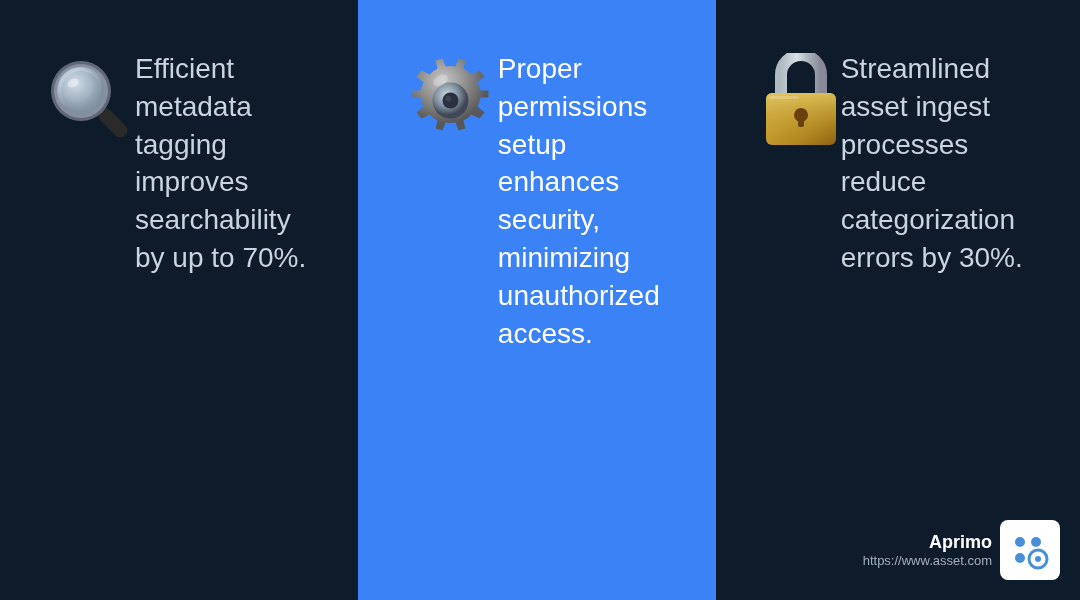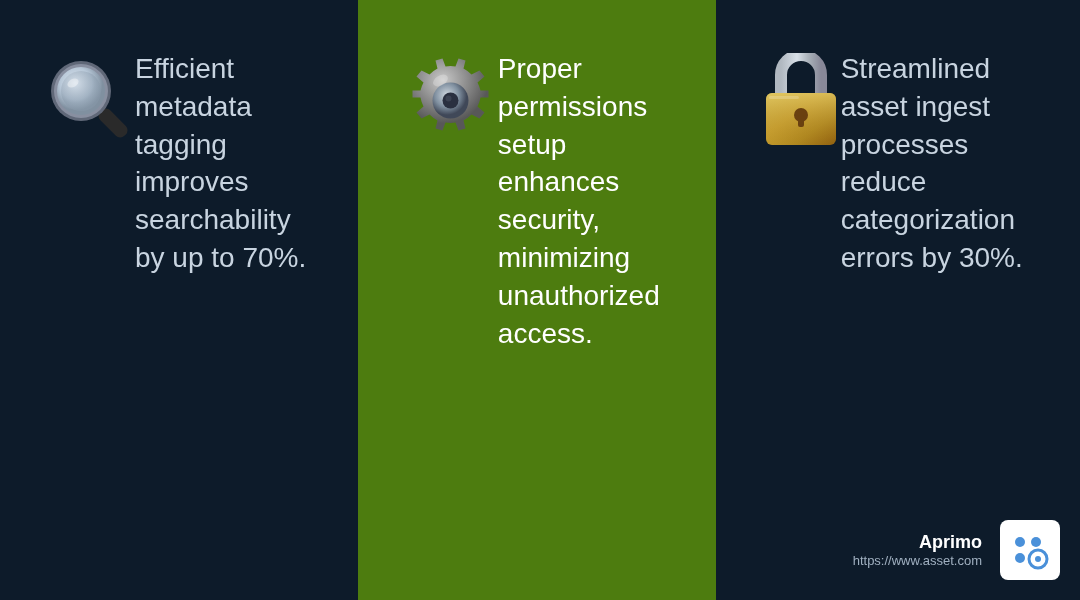--- a/index.html
+++ b/index.html
@@ -26,21 +26,21 @@
       flex-direction: row;
       padding: 50px 45px 40px 45px;
       position: relative;
     }
 
     .panel-left {
       background-color: #0d1b2a;
     }
 
     .panel-middle {
-      background-color: #4d7c0f;
+      background-color: #3b82f6;
     }
 
     .panel-right {
       background-color: #0d1b2a;
     }
 
     .icon-container {
       width: 100px;
       height: 100px;
       margin-bottom: 50px;
@@ -64,21 +64,21 @@
       color: #c8d4e0;
     }
 
     
     .branding {
       position: absolute;
       bottom: 20px;
       right: 20px;
       display: flex;
       align-items: center;
-      gap: 18px;
+      gap: 8px;
     }
 
     .branding-text {
       text-align: right;
     }
 
     .branding-name {
       font-size: 18px;
       font-weight: 700;
       color: #ffffff;

